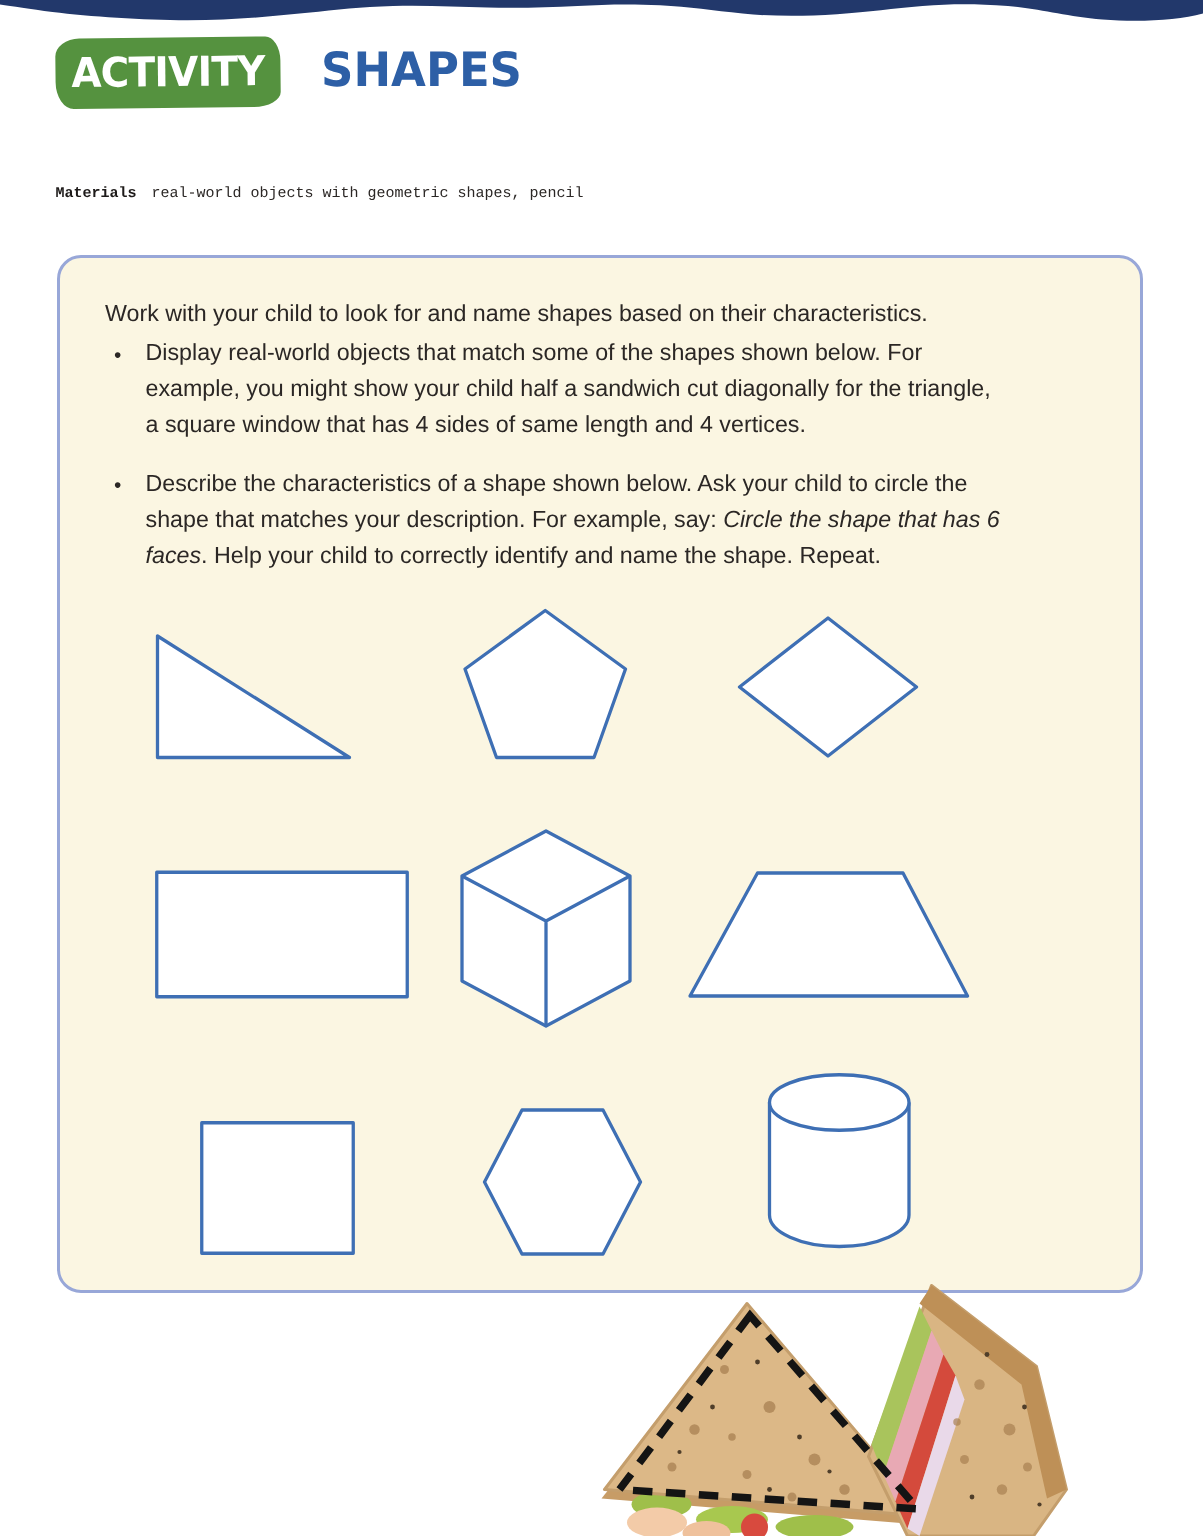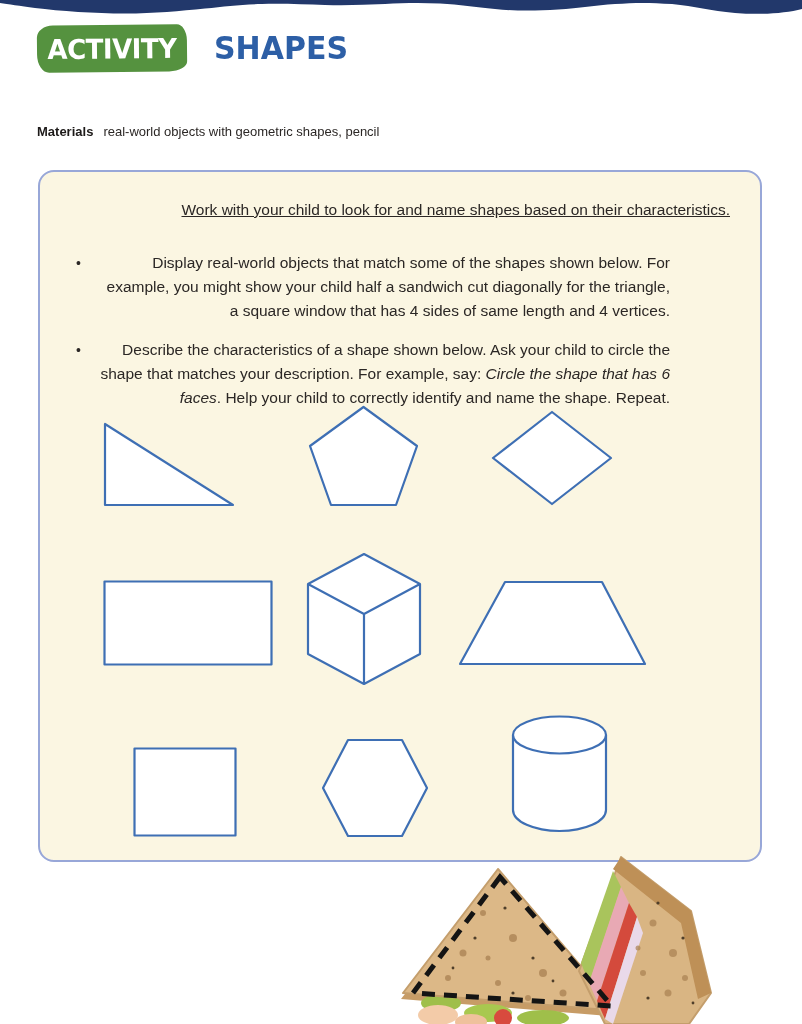--- a/index.html
+++ b/index.html
@@ -5,21 +5,21 @@
   :root{
     --page-bg:#FFFFFF; --top-wave:#22386B; --badge-bg:#55923F; --badge-text:#FFFFFF;
     --title-text:#2D5FA6; --box-bg:#FBF6E2; --box-border:#98A7D8; --body-text:#2B2725;
     --shape-stroke:#3E6FB4; --shape-fill:#FFFFFF; --dash-color:#141414;
   }
   *{margin:0;padding:0;box-sizing:border-box;}
   html,body{background:#e9e9e9;}
   .page{
     position:relative;width:802px;height:1024px;background:var(--page-bg);
     font-family:"Liberation Sans",sans-serif;color:var(--body-text);
-    overflow:hidden;margin:0 auto;text-align:right;
+    overflow:hidden;margin:0 auto;
   }
   .top-wave{position:absolute;top:0;left:0;width:802px;height:16px;display:block;}
   .badge{
     position:absolute;left:37px;top:25px;width:150px;height:47px;
     background:var(--badge-bg);
     border-radius:16px 10px 18px 12px / 12px 16px 10px 18px;
     display:flex;align-items:center;justify-content:center;
     transform:rotate(-0.6deg);
   }
   .badge-label{
@@ -27,28 +27,28 @@
     color:var(--badge-text);letter-spacing:-0.5px;transform:scaleY(1.05);
   }
   .page-title{
     position:absolute;left:214px;top:30px;
     font-family:"DejaVu Sans",sans-serif;font-weight:bold;font-size:30px;
     color:var(--title-text);letter-spacing:0px;transform:scaleY(1.05);
   }
   .intro{
     position:absolute;left:37px;top:87px;font-size:15.5px;font-weight:bold;color:#1d1a19;
   }
-  .materials{position:absolute;left:37px;top:124px;font-size:13px;}
+  .materials{position:absolute;left:37px;top:124px;font-size:10px;font-family:Liberation Mono, monospace;}
   .materials b{color:#1d1a19;margin-right:10px;}
   .activity-box{
     position:absolute;left:38px;top:170px;width:724px;height:692px;
     background:var(--box-bg);border:2px solid var(--box-border);border-radius:16px;
     padding:26px 30px;z-index:1;
   }
-  .lead{font-size:15.5px;line-height:24px;margin-bottom:29px;text-decoration:underline;}
+  .lead{font-size:15.5px;line-height:24px;margin-bottom:2px;}
   .bullets{list-style:none;}
   .bullets li{
     position:relative;padding-left:27px;font-size:15.5px;line-height:24px;
     max-width:600px;margin-bottom:15px;
   }
   .bullets li .dot{
     position:absolute;left:6px;top:0;font-size:14px;color:var(--body-text);
   }
   .shape{position:absolute;}
   .shape svg{display:block;width:100%;height:100%;}

